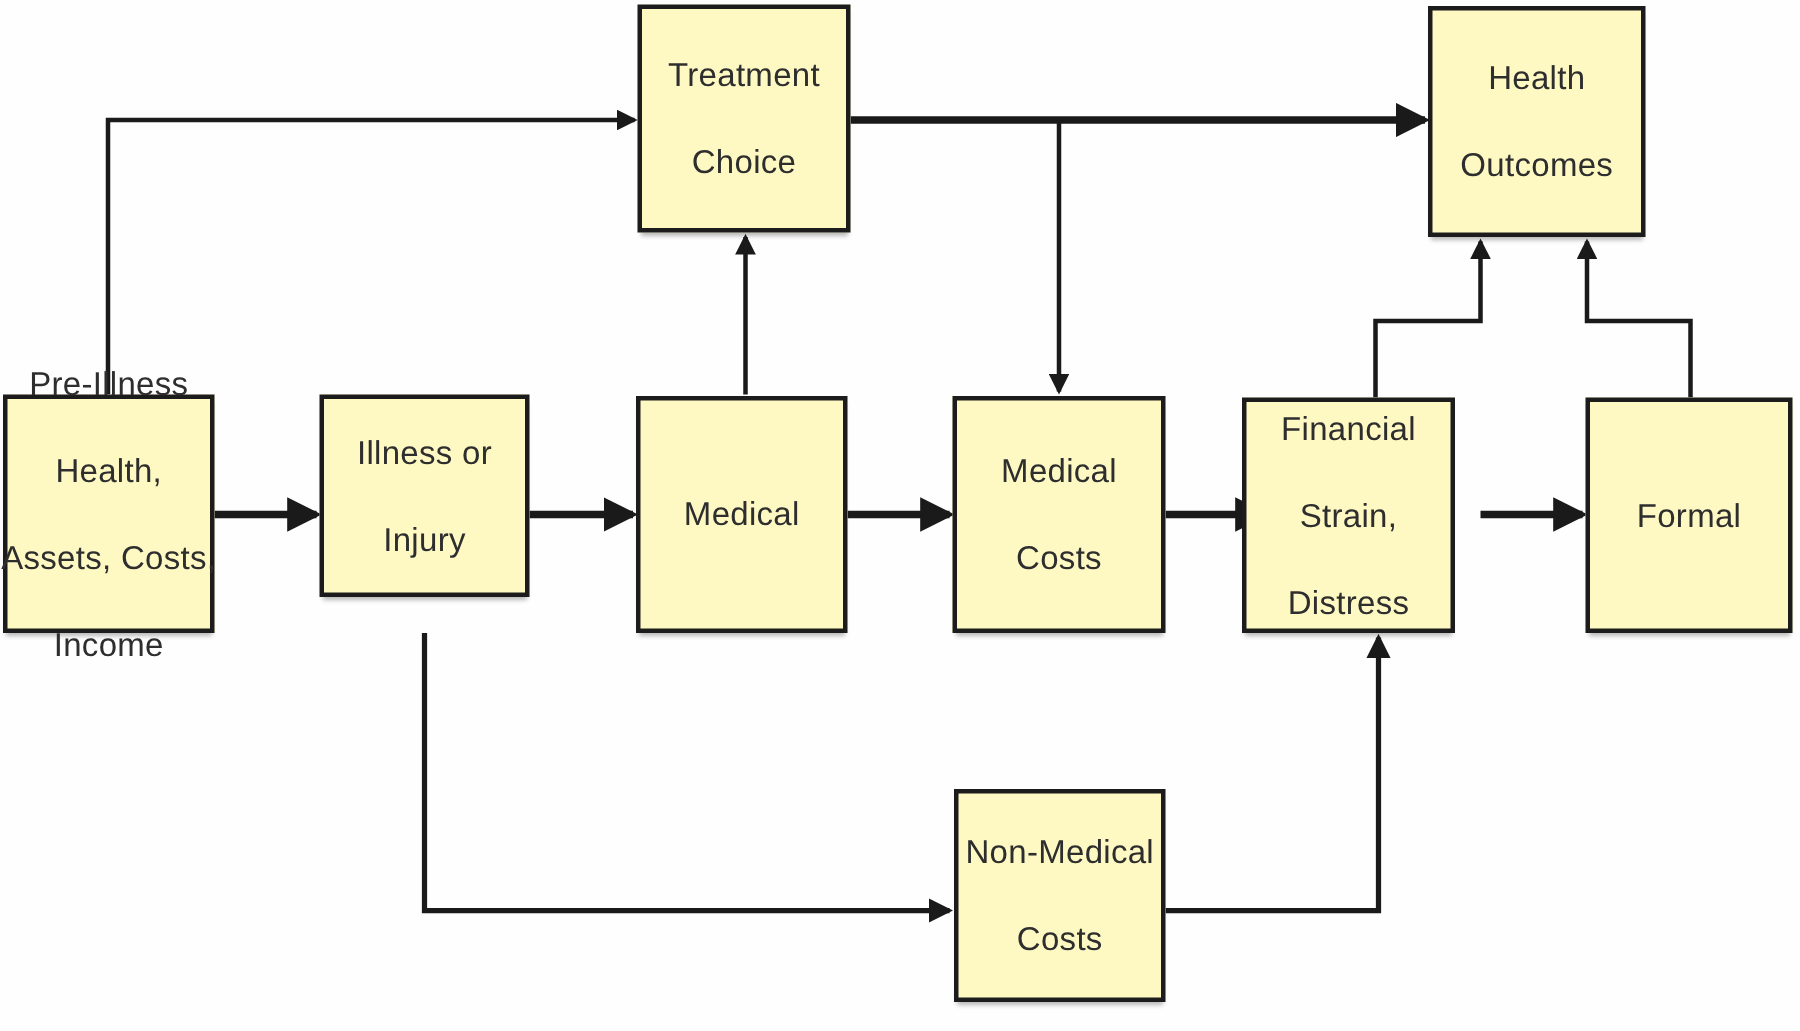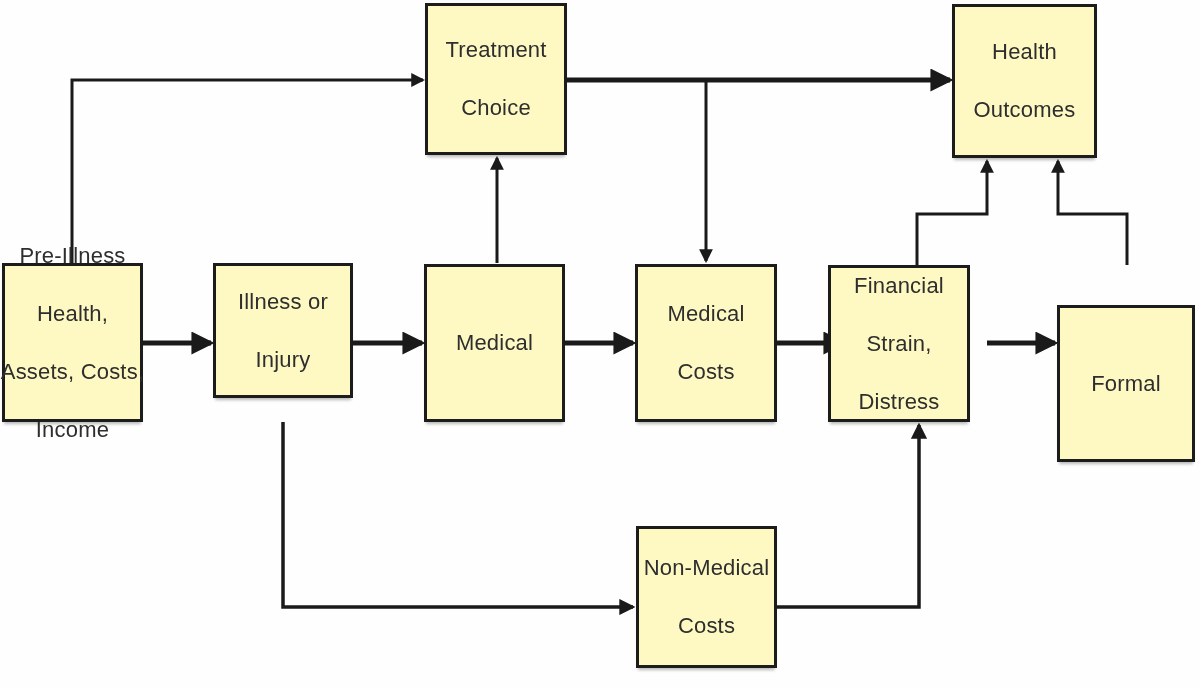--- a/index.html
+++ b/index.html
@@ -93,21 +93,21 @@
       </div>
       <div class="node" style="left: 635px; top: 264px; width: 142px; height: 158px;">
         <span class="label-line">Medical</span>
         <span class="label-line">Costs</span>
       </div>
       <div class="node" style="left: 828px; top: 265px; width: 142px; height: 157px;">
         <span class="label-line">Financial</span>
         <span class="label-line">Strain,</span>
         <span class="label-line">Distress</span>
       </div>
-      <div class="node" style="left: 1057px; top: 265px; width: 138px; height: 157px; margin-top: 40px;">
+      <div class="node" style="left: 1057px; top: 265px; width: 138px; height: 157px;">
         <span class="label-line">Formal</span>
       </div>
       <div class="node" style="left: 636px; top: 526px; width: 141px; height: 142px;">
         <span class="label-line">Non-Medical</span>
         <span class="label-line">Costs</span>
       </div>
     </div>
 </div>
 
 </body></html>

